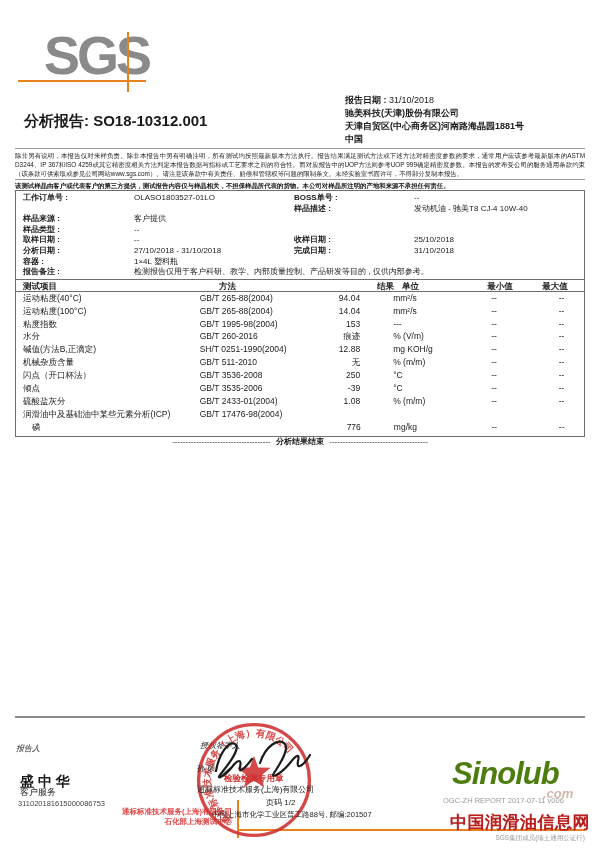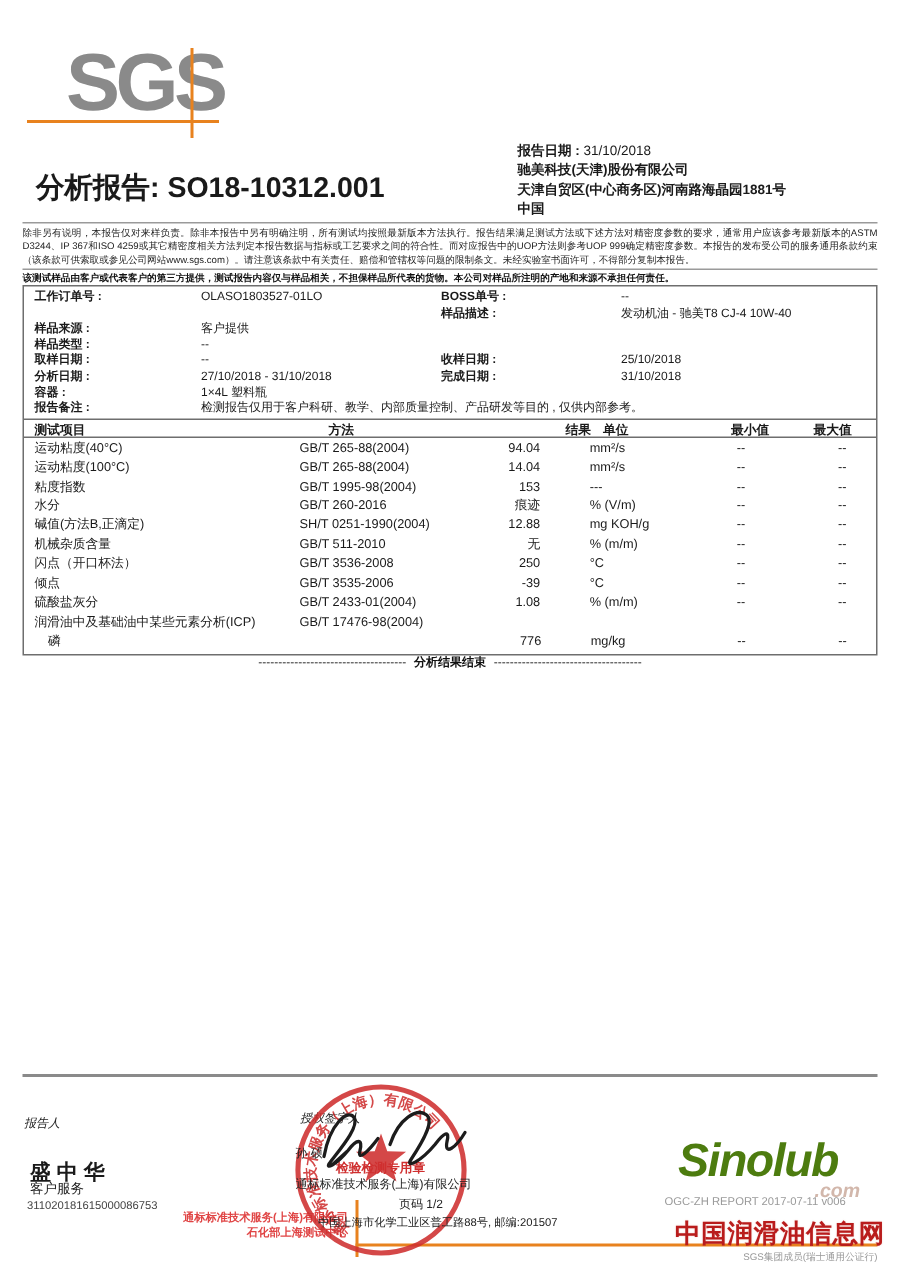--- a/index.html
+++ b/index.html
@@ -5,21 +5,21 @@
   * { margin:0; padding:0; box-sizing:border-box; }
   body { background:#ffffff; font-family:"Liberation Sans", sans-serif; color:#1a1a1a; }
   .page { position:relative; width:600px; height:849px; background:#fff; overflow:hidden; }
 
   
   .sgs-logo-text { position:absolute; left:44px; top:28px; font-size:54px; font-weight:bold;
     color:#8a8a8a; letter-spacing:-3px; line-height:1; font-family:"Liberation Sans", sans-serif; }
   .logo-hline { position:absolute; left:18px; top:80px; width:128px; height:2px; background:#e8821e; }
   .logo-vline { position:absolute; left:127px; top:32px; width:2px; height:60px; background:#e8821e; }
 
-  .report-title { position:absolute; left:24px; top:112px; font-size:19px; font-weight:bold; }
+  .report-title { position:absolute; left:24px; top:112px; font-size:15px; font-weight:bold; }
   .hdr-right { position:absolute; left:345px; top:94px; font-size:9px; line-height:13px; }
   .hdr-right .lbl { font-weight:bold; }
   .hdr-right .co { font-weight:bold; }
 
   .rule { position:absolute; left:15px; width:570px; height:1px; background:#9a9a9a; }
 
   
   .disclaimer1 { position:absolute; left:15px; top:151px; width:570px; font-size:6.4px;
     line-height:9.2px; text-align:justify; color:#222; }
   .disclaimer2 { position:absolute; left:15px; top:181px; width:570px; font-size:6.4px;

